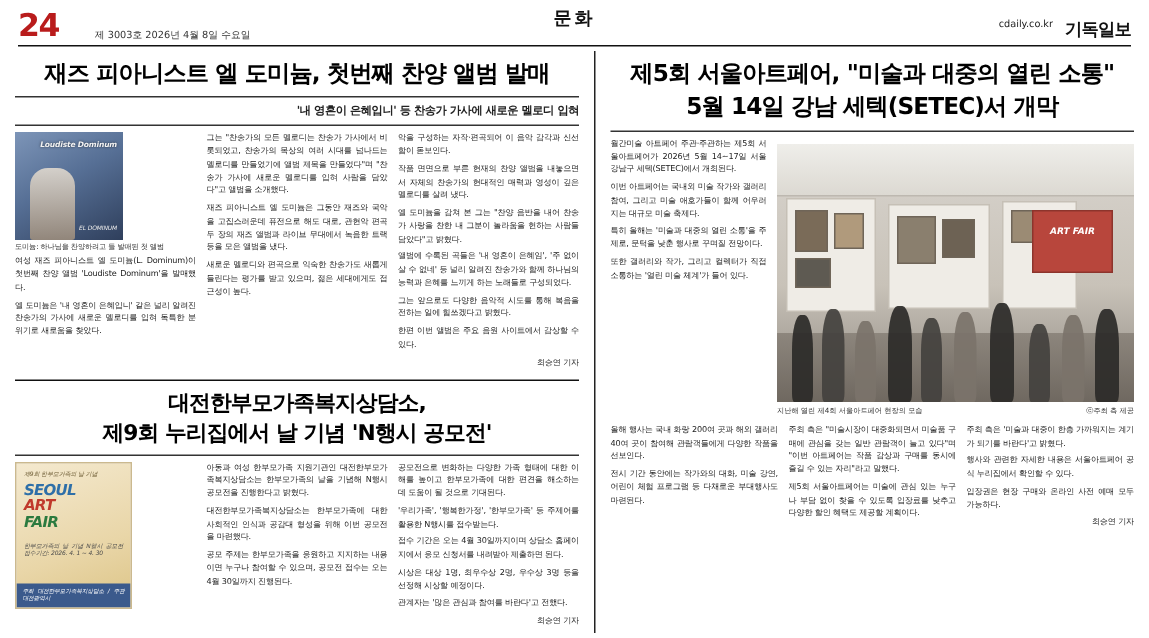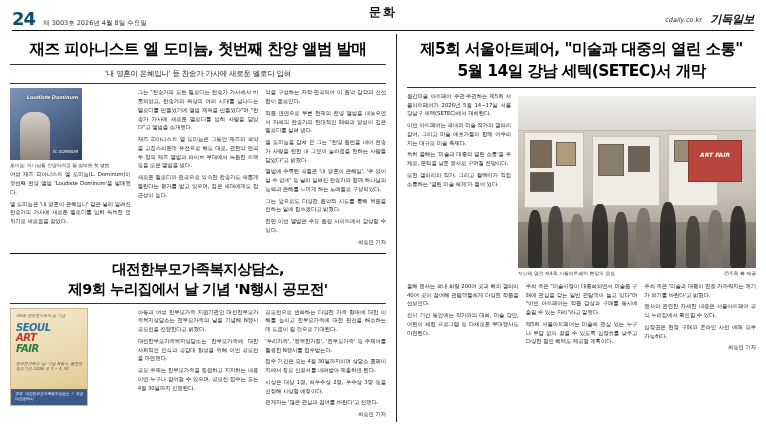--- a/index.html
+++ b/index.html
@@ -24,50 +24,49 @@
 
   
   .masthead {
     display: flex;
     align-items: flex-end;
     height: 30px;
     padding: 4px 2px 2px 2px;
     box-sizing: border-box;
   }
   .page-number {
-    font-size: 18px;
+    font-size: 21px;
     font-weight: bold;
     letter-spacing: -1px;
     line-height: 1;
-    margin-right: 8px;
-    color: #0c4a6e;
+    margin-right: 24px;
+    color: #b91c1c;
   }
   .issue-info {
     font-size: 6.5px;
     color: #333;
     line-height: 1;
     padding-bottom: 2px;
   }
   .section-title {
     position: absolute;
     left: 0;
     right: 0;
     top: 4px;
     text-align: center;
     font-size: 12px;
     font-weight: bold;
     letter-spacing: 2px;
   }
   .masthead-right {
     margin-left: auto;
     display: flex;
-    align-items: center;
+    align-items: flex-start;
     gap: 8px;
     padding-bottom: 1px;
-    font-style: italic;
   }
   .site-url {
     font-size: 6.5px;
     color: #222;
   }
   .brand {
     font-size: 11.5px;
     font-weight: bold;
     letter-spacing: -0.5px;
   }
@@ -106,22 +105,22 @@
     line-height: 1.25;
     letter-spacing: -0.6px;
     margin: 6px 0 5px 0;
     color: #000;
   }
   .headline.smaller {
     font-size: 14.5px;
   }
   .subhead {
     font-size: 7.5px;
-    font-weight: normal;
-    text-align: center;
+    font-weight: bold;
+    text-align: right;
     letter-spacing: -0.3px;
     color: #222;
     margin: 4px 0 4px 0;
   }
   .hr-thin {
     border-top: 0.7px solid #333;
     margin: 4px 0 4px 0;
   }
   .hr-thick {
     border-top: 1.1px solid #111;

